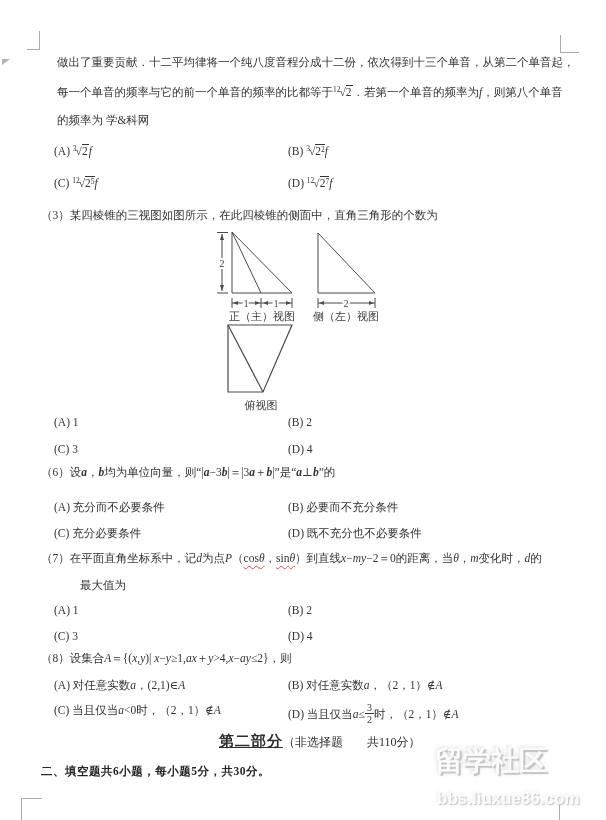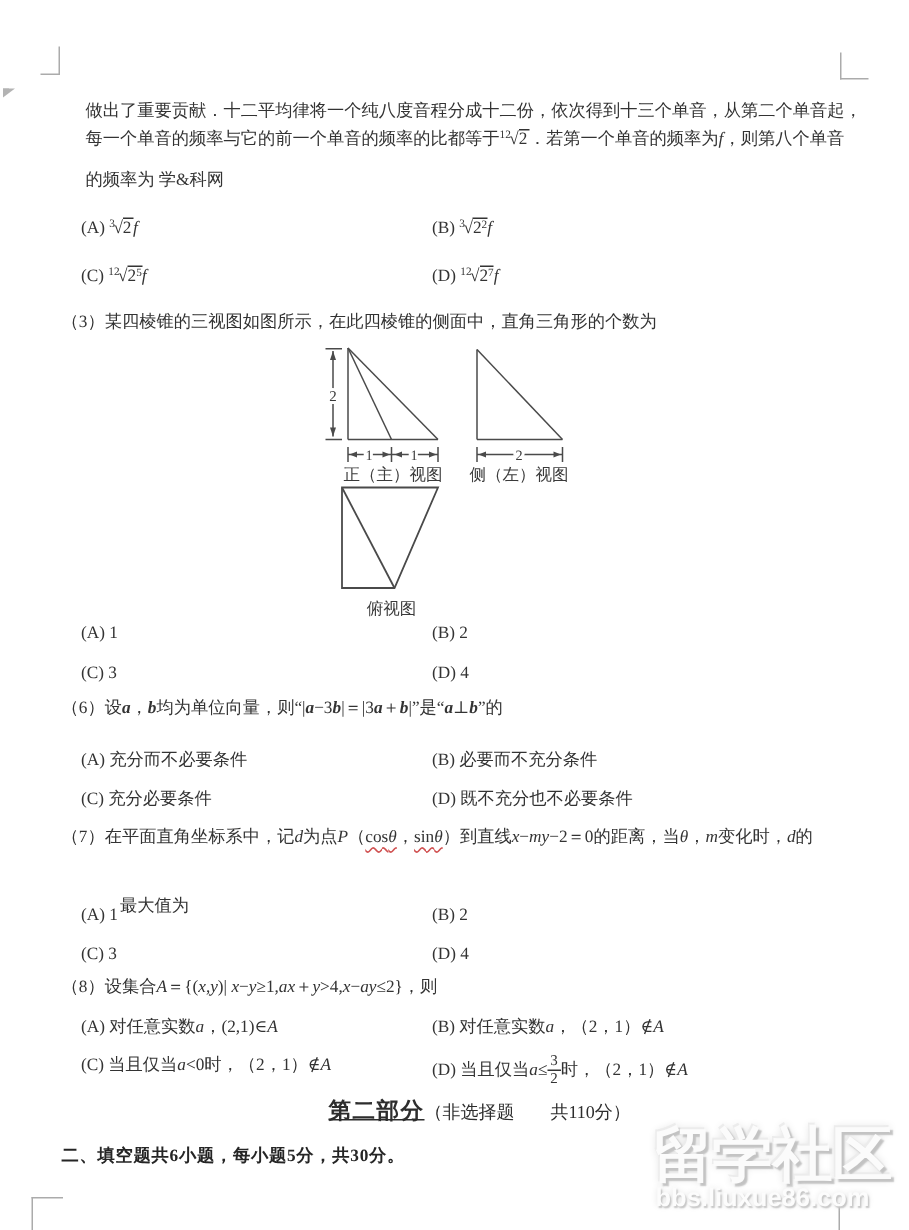--- a/index.html
+++ b/index.html
@@ -32,21 +32,21 @@
   .mark{position:absolute;}
   .mark div{position:absolute;background:#ababab;}
   
   .p2-title{font-size:15px;font-weight:600;color:#2d2d2d;letter-spacing:1px;text-decoration:underline;}
   .p2-sub{font-size:12px;color:#2d2d2d;}
   .sec-heading{font-weight:bold;color:#252525;letter-spacing:0.5px;}
   
   .wm-title{
     position:absolute;left:435px;top:742px;
     font-family:"Liberation Sans","DejaVu Sans",sans-serif;
-    font-size:40px;font-weight:700;letter-spacing:0px;
+    font-size:28px;font-weight:700;letter-spacing:0px;
     color:#fbfbfb;
     text-shadow:2px 2px 1px #c3c3c3,-1px -1px 0 #ececec,0 0 6px #dcdcdc;
     white-space:nowrap;
   }
   .wm-url{
     position:absolute;left:437px;top:789px;
     font-family:"Liberation Sans","DejaVu Sans",sans-serif;
     font-size:17px;font-weight:700;
     color:#fcfcfc;
     text-shadow:1px 1px 1px #c6c6c6,0 0 4px #e2e2e2;
@@ -75,21 +75,21 @@
   </div>
   <div class="mark">
     <div style="left:21px;top:798px;width:21px;height:1px;"></div>
     <div style="left:21px;top:798px;width:1px;height:22px;"></div>
   </div>
   <div class="mark">
     <div style="left:559px;top:802px;width:1px;height:18px;"></div>
   </div>
   <div class="edge-tri"></div>
 
-  <div class="row" style="left:57px;top:54px;margin-top:12px;">做出了重要贡献．十二平均律将一个纯八度音程分成十二份，依次得到十三个单音，从第二个单音起，</div>
+  <div class="row" style="left:57px;top:54px;">做出了重要贡献．十二平均律将一个纯八度音程分成十二份，依次得到十三个单音，从第二个单音起，</div>
   <div class="row" style="left:57px;top:82px;">每一个单音的频率与它的前一个单音的频率的比都等于<span class="rad"><sup>12</sup>√<span class="vc">2</span></span>．若第一个单音的频率为<i>f</i>，则第八个单音</div>
   <div class="row" style="left:57px;top:112px;">的频率为&nbsp;学&amp;科网</div>
 
   <div class="row" style="left:0;top:141px;width:606px;">
     <span class="optL">(A) <span class="rad"><sup>3</sup>√<span class="vc">2</span></span><i>f</i></span>
     <span class="optR">(B) <span class="rad"><sup>3</sup>√<span class="vc">2<sup>2</sup></span></span><i>f</i></span>
   </div>
   <div class="row" style="left:0;top:173px;width:606px;">
     <span class="optL">(C) <span class="rad"><sup>12</sup>√<span class="vc">2<sup>5</sup></span></span><i>f</i></span>
     <span class="optR">(D) <span class="rad"><sup>12</sup>√<span class="vc">2<sup>7</sup></span></span><i>f</i></span>
@@ -156,21 +156,21 @@
   <div class="row" style="left:0;top:499px;width:606px;">
     <span class="optL">(A) 充分而不必要条件</span>
     <span class="optR">(B) 必要而不充分条件</span>
   </div>
   <div class="row" style="left:0;top:525px;width:606px;">
     <span class="optL">(C) 充分必要条件</span>
     <span class="optR">(D) 既不充分也不必要条件</span>
   </div>
 
   <div class="row" style="left:41px;top:550px;text-align:center;">（7）在平面直角坐标系中，记<i>d</i>为点<i>P</i>（<span class="wavy">cos<i>θ</i></span>，<span class="wavy">sin<i>θ</i></span>）到直线<i>x</i>−<i>my</i>−2＝0的距离，当<i>θ</i>，<i>m</i>变化时，<i>d</i>的</div>
-  <div class="row" style="left:80px;top:596px;text-align:right;">最大值为</div>
+  <div class="row" style="left:80px;top:577px;text-align:right;">最大值为</div>
   <div class="row" style="left:0;top:602px;width:606px;">
     <span class="optL">(A) 1</span>
     <span class="optR">(B) 2</span>
   </div>
   <div class="row" style="left:0;top:628px;width:606px;">
     <span class="optL">(C) 3</span>
     <span class="optR">(D) 4</span>
   </div>
 
   <div class="row" style="left:41px;top:650px;">（8）设集合<i>A</i>＝{(<i>x</i>,<i>y</i>)| <i>x</i>−<i>y</i>≥1,<i>ax</i>＋<i>y</i>&gt;4,<i>x</i>−<i>ay</i>≤2}，则</div>

